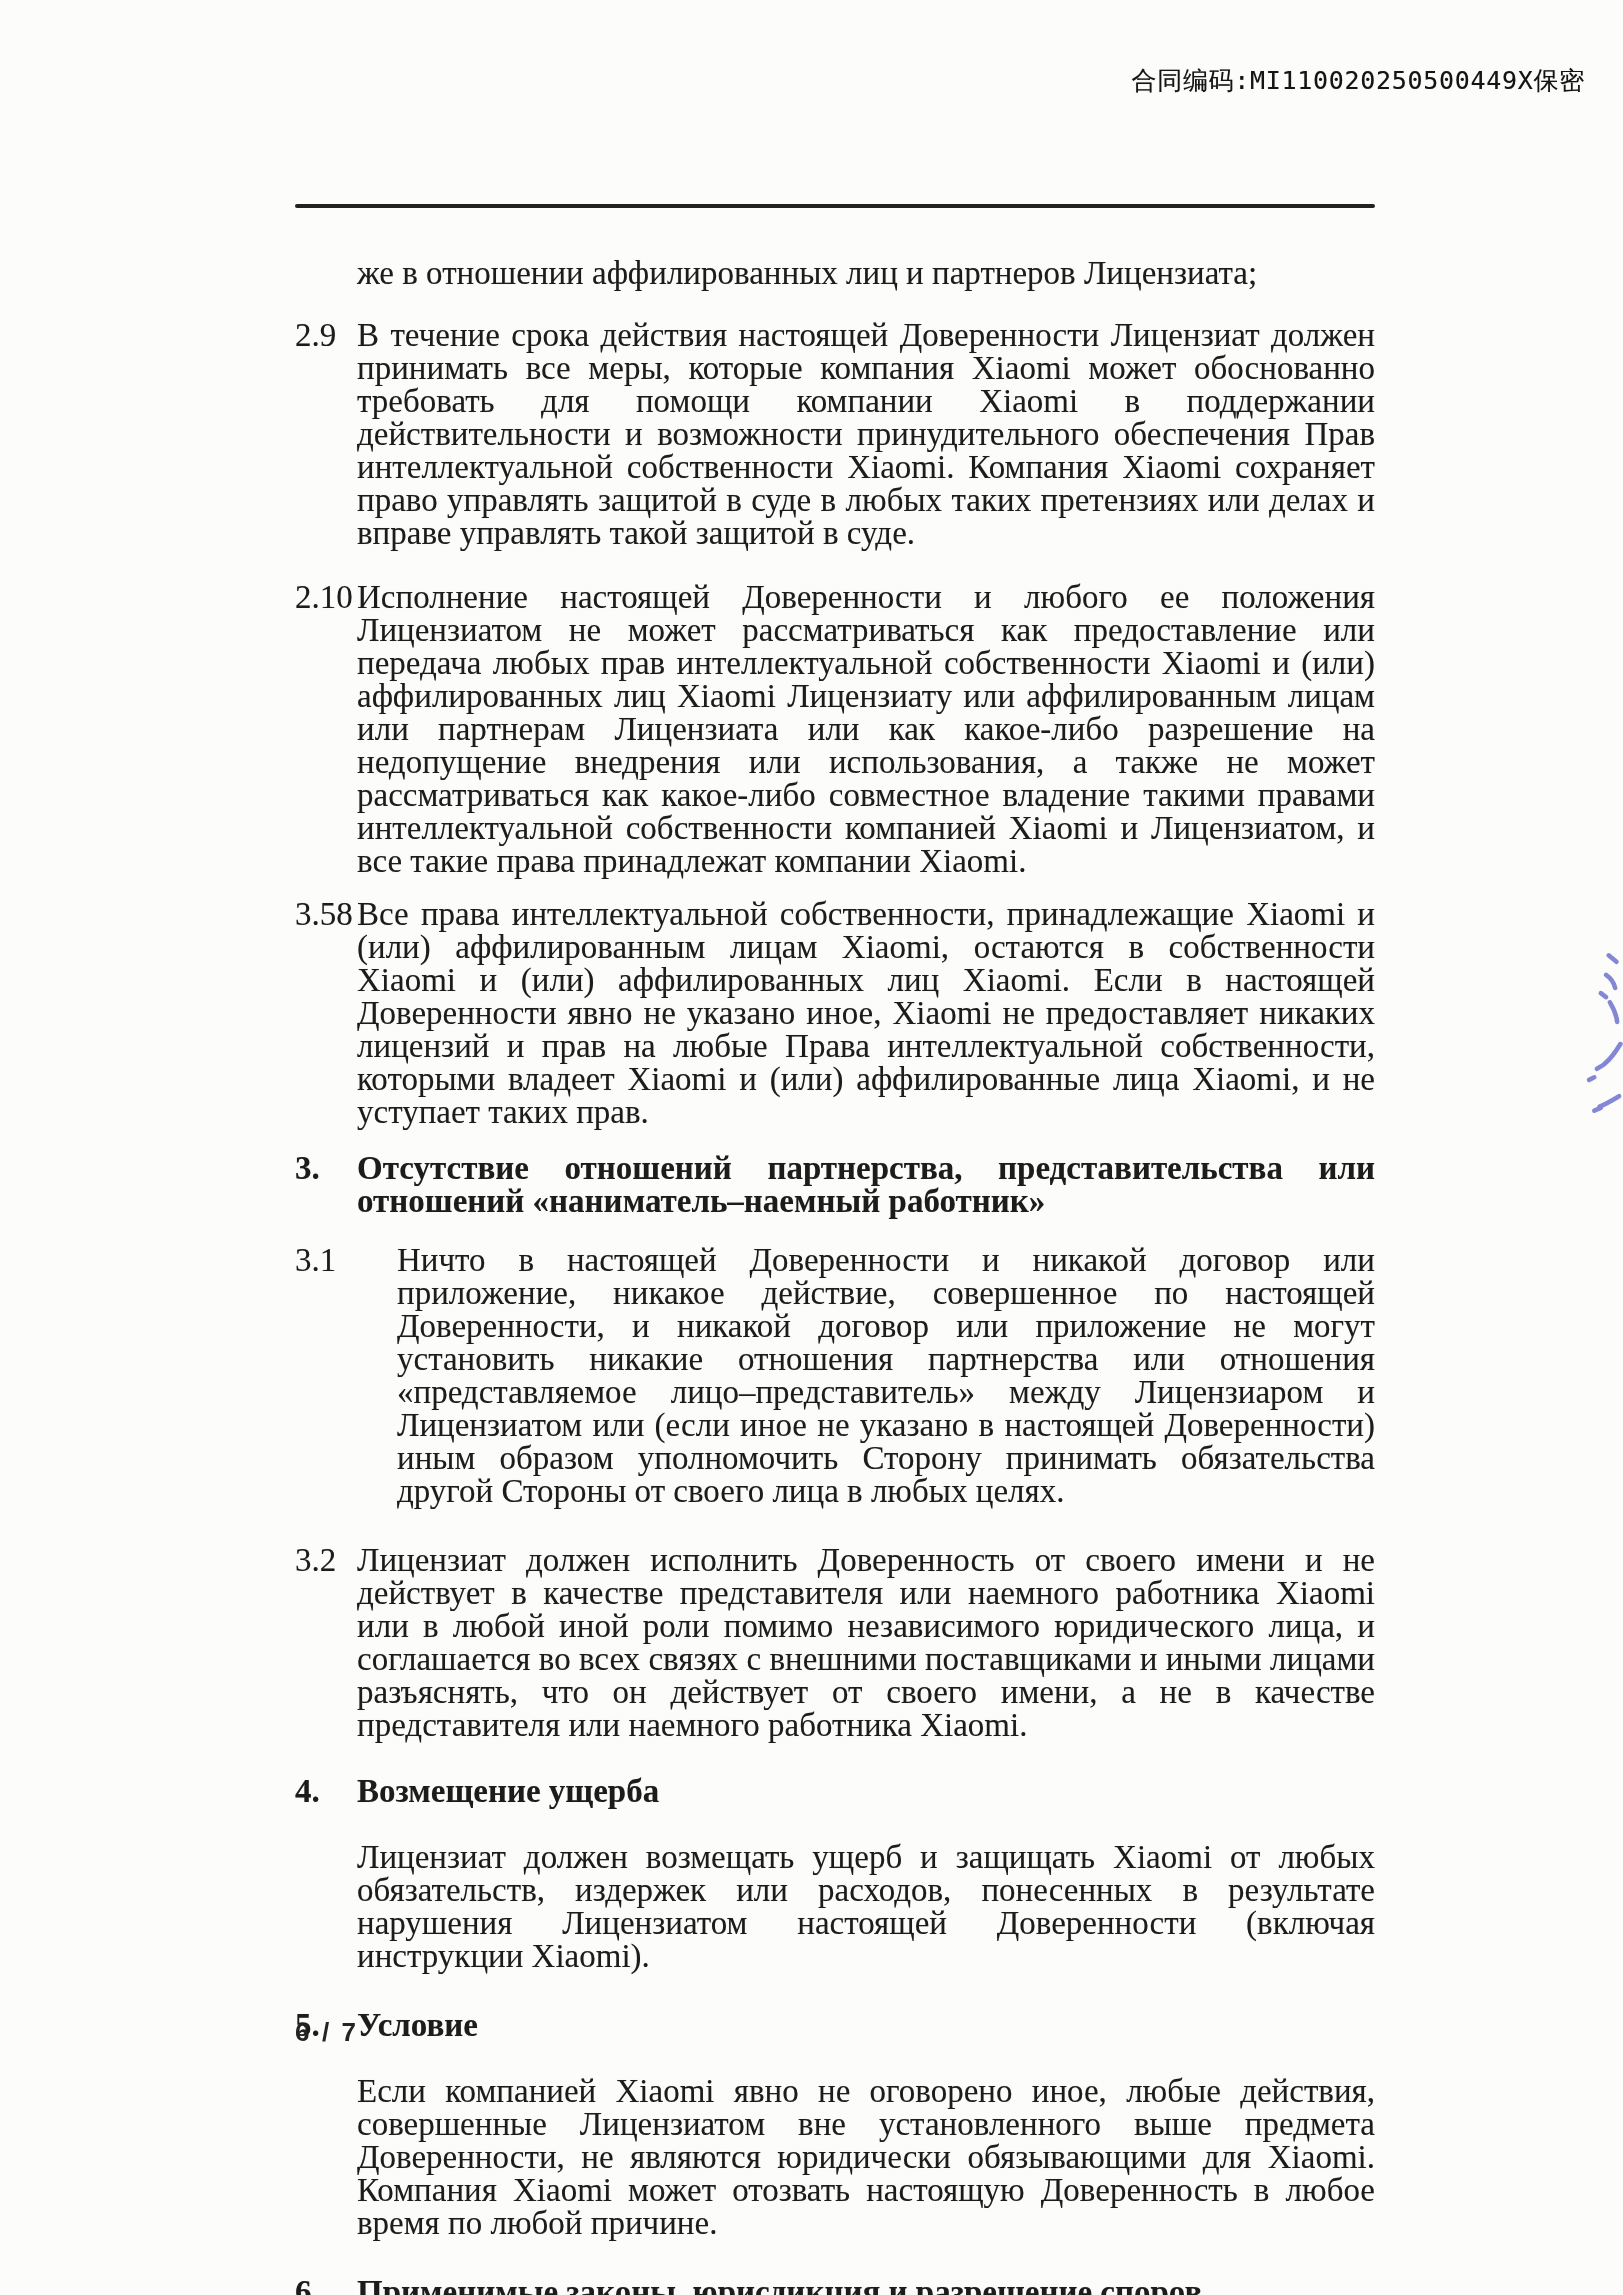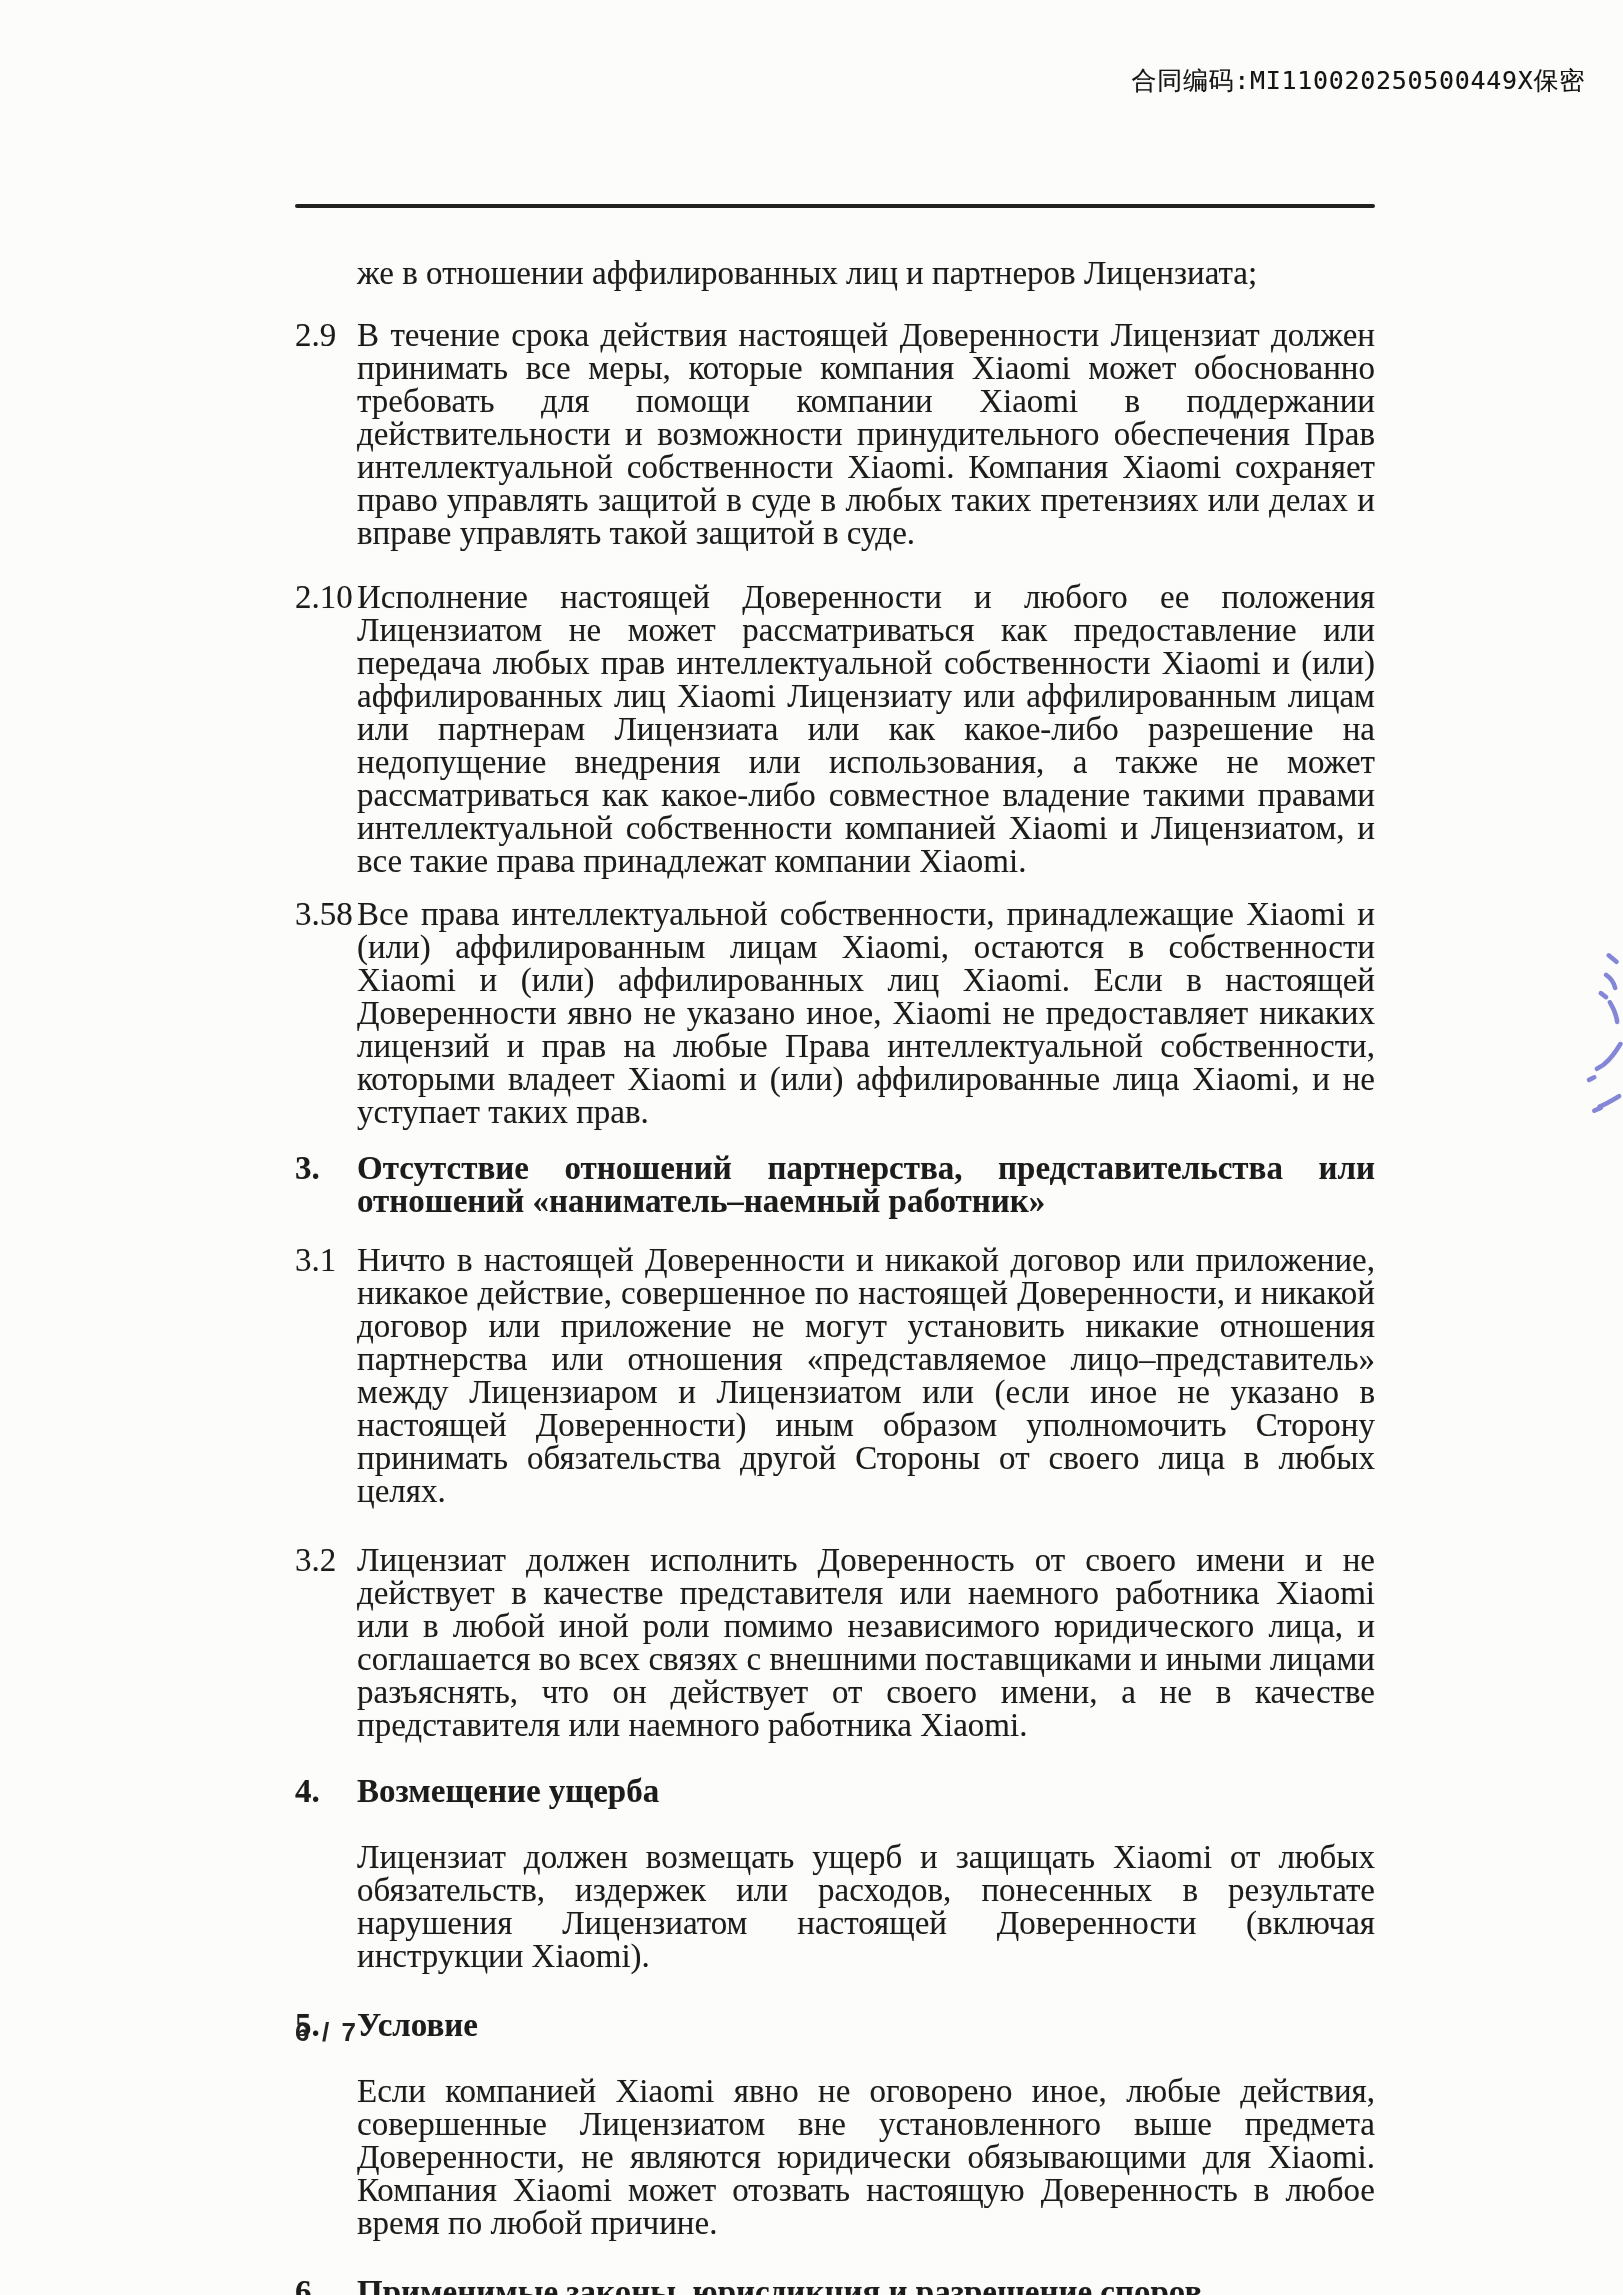--- a/index.html
+++ b/index.html
@@ -54,21 +54,21 @@
     text-align: justify;
     text-justify: inter-word;
   }
   .heading .num, .heading .body { font-weight: bold; }
   
   .mt-p0   { margin-top: 0; }
   .mt-c29  { margin-top: 29px; }
   .mt-c210 { margin-top: 31px; }
   .mt-c211 { margin-top: 19.6px; }
   .mt-h3   { margin-top: 23px; }
-  .mt-c31  { margin-top: 26px; }
+  .mt-c31  { margin-top: 26px; gap: 40px; }
   .mt-c32  { margin-top: 36px; }
   .mt-h4   { margin-top: 33px; }
   .mt-p4   { margin-top: 33px; }
   .mt-h5   { margin-top: 36px; }
   .mt-p5   { margin-top: 33px; }
   .mt-h6   { margin-top: 36px; }
   .footer {
     position: absolute;
     top: 2017px;
     left: 295px;

